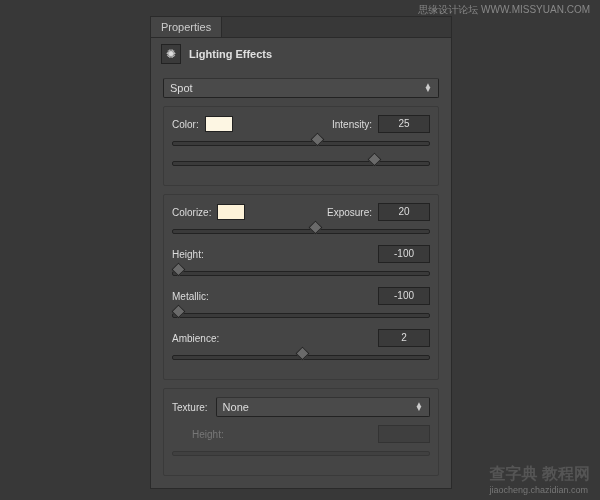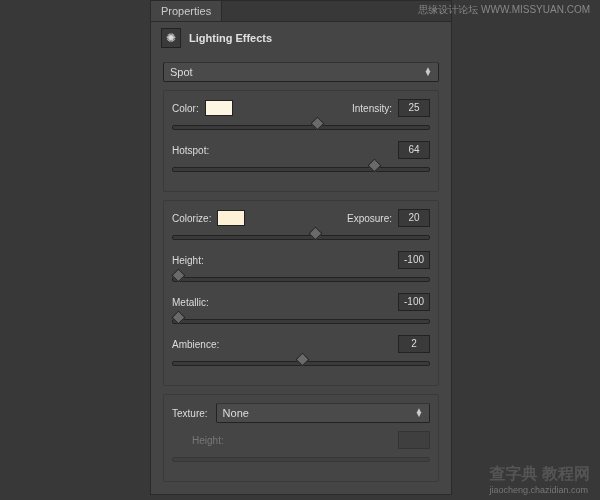--- a/index.html
+++ b/index.html
@@ -1,31 +1,31 @@
 <!DOCTYPE html>
 <html><head>
 <meta charset="utf-8">
 <style>
 * { margin: 0; padding: 0; box-sizing: border-box; font-family: Arial, sans-serif; }
 body { background: #383838; width: 600px; height: 500px; overflow: hidden; position: relative; }
-.panel { position: absolute; left: 150px; top: 0; width: 302px; background: #454545; border: 1px solid #2a2a2a; }
+.panel { position: absolute; left: 150px; top: 16px; width: 302px; background: #454545; border: 1px solid #2a2a2a; }
 .tabbar { display: flex; background: #383838; border-bottom: 1px solid #2a2a2a; }
 .tab { padding: 4px 10px; font-size: 11px; color: #ccc; background: #454545; border-right: 1px solid #2a2a2a; }
 .title-row { display: flex; align-items: center; padding: 6px 10px; gap: 8px; }
 .title-icon { width: 20px; height: 20px; background: #3a3a3a; border: 1px solid #222; display: flex; align-items: center; justify-content: center; color: #ddd; font-size: 12px; }
 .title-text { font-size: 11px; color: #e0e0e0; font-weight: bold; }
 .content { padding: 8px 12px 12px; }
 .dropdown { width: 100%; background: #4a4a4a; border: 1px solid #222; border-top-color: #333; color: #ddd; font-size: 11px; padding: 3px 6px; display: flex; justify-content: space-between; align-items: center; cursor: pointer; border-radius: 2px; gap: 15px; }
 .dropdown .arrows { font-size: 8px; color: #ccc; line-height: 4px; }
 .section { border: 1px solid #3a3a3a; border-radius: 2px; padding: 8px; margin-top: 8px; background: #454545; }
 .row { display: flex; align-items: center; margin-bottom: 4px; }
 .label { font-size: 10px; color: #ddd; }
 .swatch { width: 28px; height: 16px; border: 1px solid #222; margin-left: 6px; cursor: pointer; }
 .spacer { flex: 1; }
-.numbox { width: 32px; height: 18px; background: #3a3a3a; border: 1px solid #222; color: #ddd; font-size: 10px; text-align: center; line-height: 16px; }
+.numbox { width: 52px; height: 18px; background: #3a3a3a; border: 1px solid #222; color: #ddd; font-size: 10px; text-align: center; line-height: 16px; }
 .slider { position: relative; height: 14px; margin-top: 2px; margin-bottom: 6px; }
 .track { position: absolute; top: 4px; left: 0; right: 0; height: 5px; background: #3a3a3a; border: 1px solid #222; border-radius: 2px; }
 .thumb { position: absolute; top: 1px; width: 10px; height: 10px; background: #6a6a6a; border: 1px solid #222; transform: rotate(45deg) translateX(-5px); cursor: pointer; }
 .disabled { color: #777; margin-left: 20px; }
 .watermark-tr { position: absolute; top: 3px; right: 10px; font-size: 10px; color: #888; }
 .watermark-br { position: absolute; bottom: 5px; right: 10px; }
 .watermark-br .big { font-size: 16px; color: #555; font-weight: bold; }
 .watermark-br .small { font-size: 9px; color: #777; }
 </style>
 </head>
@@ -50,25 +50,20 @@
       <div class="row">
         <span class="label">Color:</span>
         <div class="swatch" style="background:#fdf6e3"></div>
         <div class="spacer"></div>
         <span class="label">Intensity:</span>
         <div class="numbox" style="margin-left:6px">25</div>
       </div>
       <div class="slider">
         <div class="track"></div>
         <div class="thumb" style="left:56%"></div>
-      </div>
-      <div class="row">
-        <span class="label">Hotspot:</span>
-        <div class="spacer"></div>
-        <div class="numbox">64</div>
       </div>
       <div class="slider">
         <div class="track"></div>
         <div class="thumb" style="left:78%"></div>
       </div>
     </div>
 
     <div class="section">
       <div class="row">
         <span class="label">Colorize:</span>

